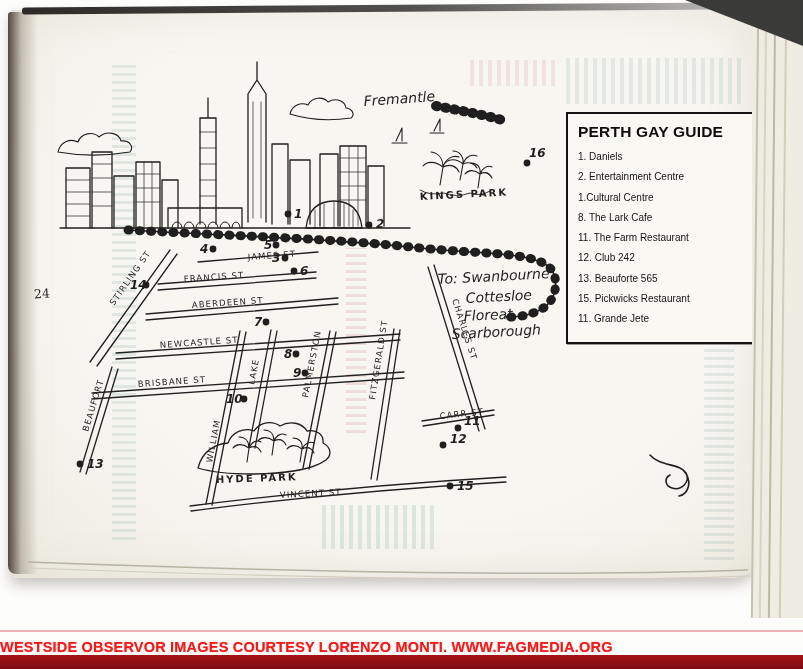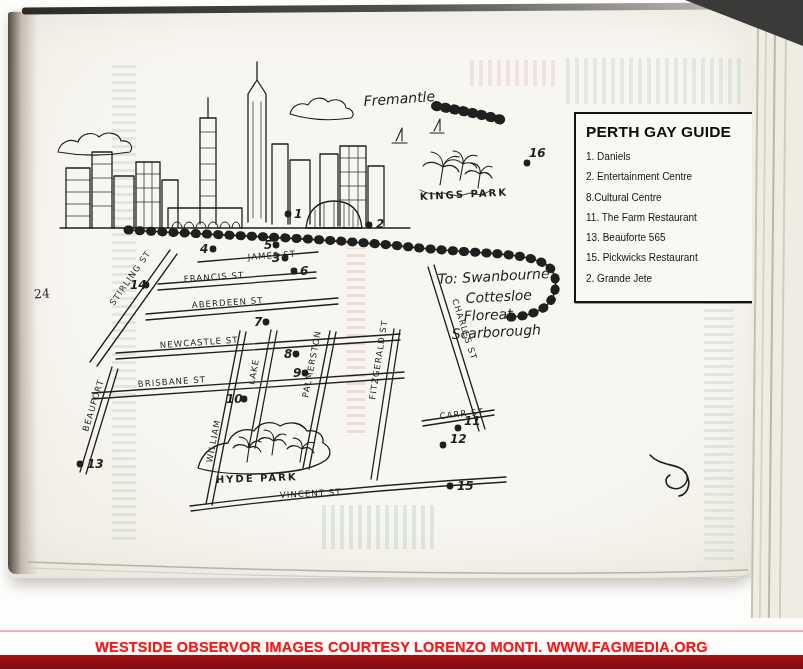--- a/index.html
+++ b/index.html
@@ -33,31 +33,31 @@
   svg.map{position:absolute;left:0;top:0;}
   svg.map text{font-family:"DejaVu Sans",sans-serif;fill:var(--ink,#1f1f1f);}
   .street-label{letter-spacing:1.1px;font-size:8.5px;}
   .place-label{letter-spacing:2px;font-weight:bold;font-size:10px;}
   .cursive{font-family:"DejaVu Serif",serif;font-style:italic;font-size:14px;}
   .marker-num{font-family:"DejaVu Serif",serif;font-style:italic;font-weight:bold;font-size:12px;}
   .marker-dot{fill:var(--ink,#1f1f1f);}
 
   
   .legend{position:absolute;left:566px;top:112px;width:177px;background:#faf8f2;
-    border:2.5px solid #141414;padding:9px 8px 12px 10px;box-shadow:1px 1px 0 rgba(60,60,60,.5);margin-left:8px;}
+    border:2.5px solid #141414;padding:9px 8px 12px 10px;box-shadow:1px 1px 0 rgba(60,60,60,.5);}
   .legend-title{font-size:15.5px;font-weight:bold;letter-spacing:.2px;color:#0d0d0d;margin-bottom:6px;white-space:nowrap;}
   .legend-item{font-size:10px;line-height:20.3px;color:#141414;white-space:nowrap;}
 
   
   .page-number{position:absolute;left:34px;top:286px;font-family:"DejaVu Serif",serif;
     font-size:12.5px;color:#2a2a2a;transform:rotate(-4deg);}
 
   
   .scanline-red{position:absolute;left:0;top:630px;width:803px;height:2px;background:rgba(225,80,90,.45);}
-  .watermark{position:absolute;left:0;top:639px;width:803px;text-align:center;
+  .watermark{position:absolute;left:0;top:639px;width:803px;
     font-size:14.5px;font-weight:bold;letter-spacing:.2px;transform:scaleY(1.06);
     text-shadow:0 0 1px rgba(240,30,30,.55);white-space:nowrap;}
   .footer-band{position:absolute;left:0;top:655px;width:803px;height:14px;}
 </style>
 </head>
 <body>
 
 <div id="screen">
 
   <div class="page"></div>
@@ -231,25 +231,27 @@
         <circle cx="527" cy="163" r="3.4" class="marker-dot"></circle>
         <text x="529" y="157" class="marker-num">16</text>
       </g>
   </svg>
 
   <div class="legend">
     <div class="legend-title">PERTH GAY GUIDE</div>
     <div>
         <div class="legend-item">1. Daniels</div>
         <div class="legend-item">2. Entertainment Centre</div>
-        <div class="legend-item">8.Cultural Centre</div>
+        <div class="legend-item">1.Cultural Centre</div>
+        <div class="legend-item">8. The Lark Cafe</div>
         <div class="legend-item">11. The Farm Restaurant</div>
+        <div class="legend-item">12. Club 242</div>
         <div class="legend-item">13. Beauforte 565</div>
         <div class="legend-item">15. Pickwicks Restaurant</div>
-        <div class="legend-item">2. Grande Jete</div>
+        <div class="legend-item">11. Grande Jete</div>
       </div>
   </div>
 
   <div class="page-number">24</div>
 
   <div class="top-edge"></div>
   <div class="page-stack">
     <span class="stack-line"></span>
     <span class="stack-line"></span>
     <span class="stack-line"></span>

